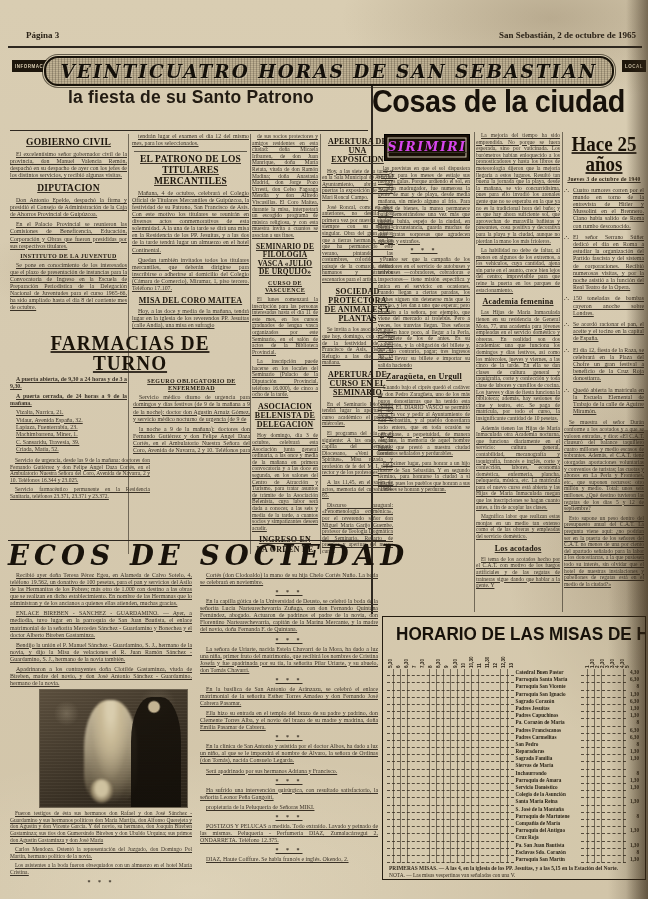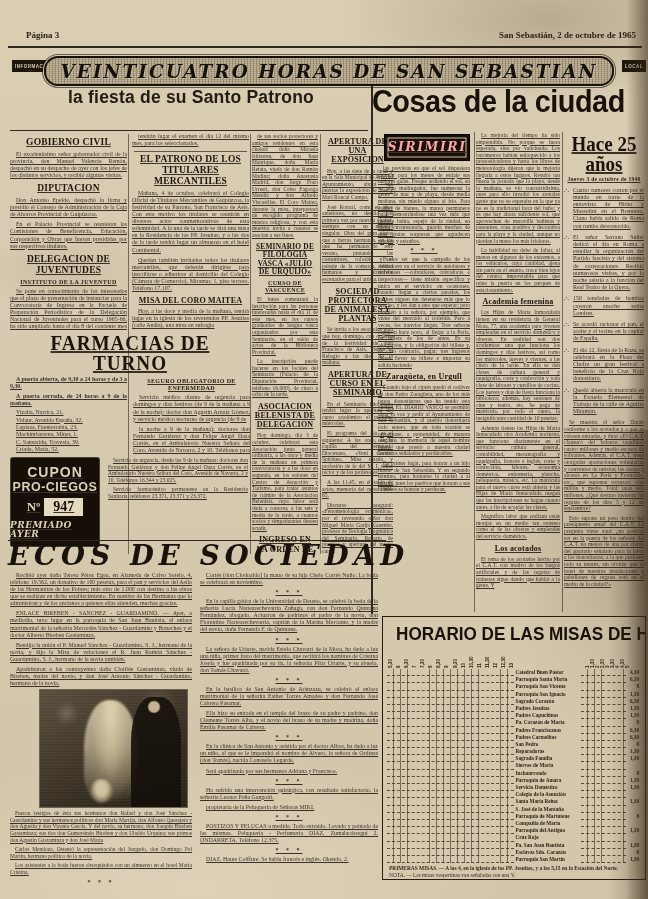--- a/index.html
+++ b/index.html
@@ -65,21 +65,21 @@
   .cupon .c1{font:900 14px/1 "Liberation Sans",sans-serif;letter-spacing:1px;}
   .cupon .c2{font:900 12.5px/1 "Liberation Sans",sans-serif;letter-spacing:.5px;}
   .cupon .row{display:flex;align-items:center;gap:4px;margin-top:2px;}
   .cupon .no{font:bold 13px/1 "Liberation Serif",serif;}
   .cupon .num{background:#e4dac0;color:#171007;font:bold 14px/1 "Liberation Serif",serif;padding:2px 9px;}
   .cupon .ft{font:italic 900 9px/1 "DejaVu Serif",serif;margin-top:3px;letter-spacing:.5px;}
   
   .sirimiri{width:84px;height:25px;margin:2px 0 4px 6px;background:#180f06;border:1px solid #000;
     box-shadow:inset 0 0 0 2.5px #180f06, inset 0 0 0 3.5px rgba(225,215,190,.9);
     display:flex;align-items:center;justify-content:center;}
-  .sirimiri span{font:italic 900 12.5px/1 "DejaVu Serif",serif;color:#fca5a5;letter-spacing:1.5px;}
+  .sirimiri span{font:italic 900 12.5px/1 "DejaVu Serif",serif;color:#d946ef;letter-spacing:1.5px;}
   
   .h25-title{font:bold 20px/1 "Liberation Serif",serif;text-align:center;color:#1a1208;margin:2px 0 2px;transform:scaleX(.95);}
   .h25-date{font:bold 5.5px/1.2 "Liberation Serif",serif;text-align:center;color:#2c2315;margin:0 0 4px;letter-spacing:.3px;}
   .h25-item{position:relative;font-size:5.9px;line-height:1.22;text-align:justify;color:#3a3126;
     margin:0 0 4px;padding-left:9px;}
   .h25-item::before{content:".\00B7.";position:absolute;left:0;top:0;font-weight:bold;color:#2c2315;}
   
   .ecos-banner{position:absolute;left:8px;top:540px;width:378px;border-top:1.5px solid #2e2820;padding-top:1px;}
   .ecos-banner div{font:italic 900 27px/1 "DejaVu Serif",serif;color:#18120a;letter-spacing:5px;
     transform:scaleX(1.02);transform-origin:left;white-space:nowrap;}
@@ -147,21 +147,20 @@
 
   <div class="rule-h" style="left:10px;top:130px;width:358px;height:1px;"></div>
   <div class="rule-v" style="left:371px;top:86px;height:528px;width:1.5px;background:#2e2820;"></div>
 
   <div class="col" style="left:10px;top:133px;width:117px;height:198px;">
     <div class="hsec">GOBIERNO CIVIL</div>
     <p class="p">El excelentísimo señor gobernador civil de la provincia, don Manuel Valencia Remón, despachó en su despacho de ayer con los jefes de los distintos servicios, y recibió algunas visitas.</p>
     <div class="hsec">DIPUTACION</div>
     <p class="p">Don Antonio Epelde, despachó la firma y presidió el Consejo de Administración de la Caja de Ahorros Provincial de Guipúzcoa.</p>
     <p class="p">En el Palacio Provincial se reunieron las Comisiones de Beneficencia, Educación, Corporación y Obras que fueron presididas por sus respectivos titulares.</p>
-    <div class="hsec">DELEGACION DE JUVENTUDES</div>
     <div class="hsub">INSTITUTO DE LA JUVENTUD</div>
     <p class="p">Se pone en conocimiento de los interesados que el plazo de presentación de instancias para la Convocatoria de Ingreso en la Escuela de Preparación Periodística de la Delegación Nacional de Juventudes para el curso 1965-66, ha sido ampliado hasta el día 8 del corriente mes de octubre.</p>
   </div>
 
   <div class="col" style="left:132px;top:133px;width:117px;height:198px;">
     <p class="p">tendrán lugar el examen el día 12 del mismo mes, para los seleccionados.</p>
     <div class="hsec toprule">EL PATRONO DE LOS TITULARES MERCANTILES</div>
     <p class="p">Mañana, 4 de octubre, celebrará el Colegio Oficial de Titulares Mercantiles de Guipúzcoa, la festividad de su Patrono, San Francisco de Asís. Con este motivo los titulares se reunirán en diversos actos conmemorativos de esta solemnidad. A la una de la tarde se dirá una misa en la Residencia de los PP. Jesuitas, y a las dos de la tarde tendrá lugar un almuerzo en el hotel Continental.</p>
     <p class="p">Quedan también invitados todos los titulares mercantiles, que deberán dirigirse para inscribirse o adherirse al domicilio del Colegio (Cámara de Comercio), Miramar, 1, piso tercero. Teléfono 17.107.</p>
     <div class="hsec sm">MISA DEL CORO MAITEA</div>
@@ -187,29 +186,20 @@
       <div>
         <div class="hsub">SEGURO OBLIGATORIO DE ENFERMEDAD</div>
         <p class="p">Servicio médico diurno de urgencia para domingos y días festivos (de 9 de la mañana a 9 de la noche): doctor don Agustín Arnaiz Gómez, y servicio médico nocturno de urgencia (de 9 de</p>
         <p class="p">la noche a 9 de la mañana): doctores don Fernando Gutiérrez y don Felipe Angel Daza Cortés, en el Ambulatorio Nuestra Señora del Coro, Avenida de Navarra, 2 y 10. Teléfonos para avisos: 16.344 y 23.025.</p>
 
       </div>
     </div>
   </div>
 
   <div class="col" style="left:10px;top:457px;width:240px;height:96px;display:flex;gap:8px;overflow:hidden;">
-    <div class="cupon">
-      <div class="c1">CUPON</div>
-      <div class="c2">PRO-CIEGOS</div>
-      <div class="row">
-        <span class="no">Nº</span>
-        <span class="num">947</span>
-      </div>
-      <div class="ft">PREMIADO AYER</div>
-    </div>
     <div style="width:140px;">
       <p class="p2">Servicio de urgencia, desde las 9 de la mañana: doctores don Fernando Gutiérrez y don Felipe Angel Daza Cortés, en el Ambulatorio Nuestra Señora del Coro, Avenida de Navarra, 2 y 10. Teléfonos 16.344 y 23.025.</p>
       <p class="p2">Servicio farmacéutico permanente en la Residencia Sanitaria, teléfonos 23.371, 23.371 y 23.372.</p>
     </div>
   </div>
 
   <div class="col" style="left:252px;top:133px;width:66px;height:420px;">
     <p class="p2">de sus socios protectores y amigos residentes en esta ciudad: doña Micaela Iribarren, de don Juan Manrique, doña María Retata, viuda de don Ramón Madina; doña Anastasia Madrid, don Jorge Pozo Urresti, don Celso Fagoaga Mendía y don Alfredo Viscasillas. El Coro Maitea, durante la misa, interpretará un escogido programa de música religiosa, y con esta muestra invita a cuantos se asocian a sus fines.</p>
     <div class="hsec sm" style="font-size:7.4px;">SEMINARIO DE FILOLOGIA VASCA «JULIO DE URQUIJO»</div>
     <div class="hsub">CURSO DE VASCUENCE</div>

